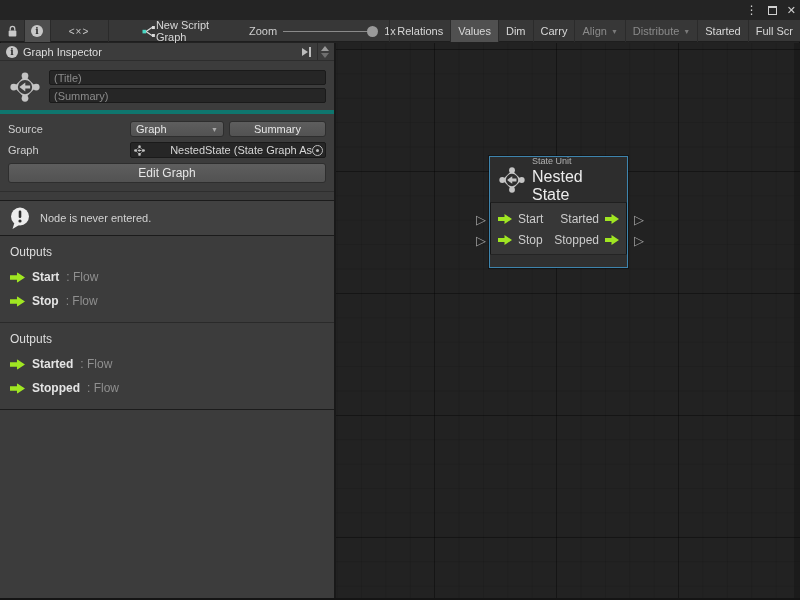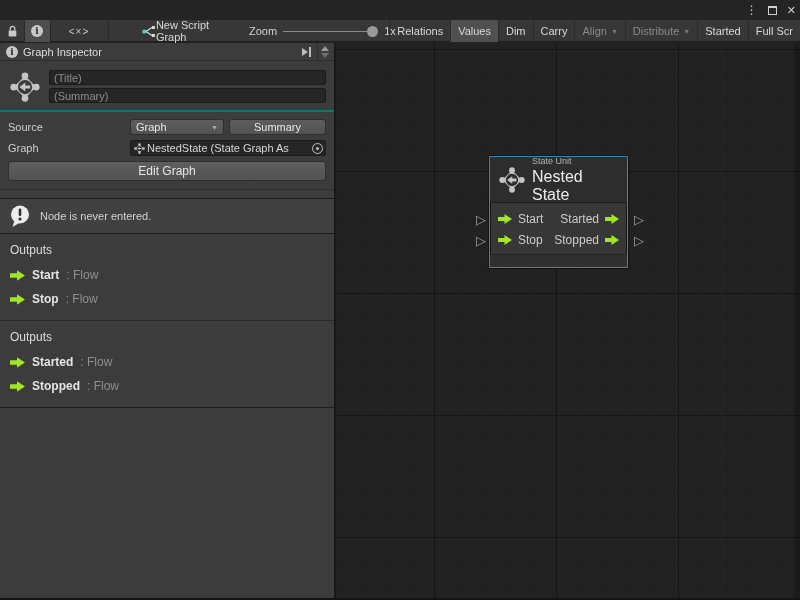--- a/index.html
+++ b/index.html
@@ -50,36 +50,36 @@
   .info-badge { width:12px; height:12px; border-radius:50%; background:#c8c8c8; color:#2b2b2b; font-size:9px;
                 font-weight:bold; display:flex; align-items:center; justify-content:center; font-family:"DejaVu Serif",serif; }
   .insp-header-icons { position:absolute; right:2px; top:0; height:18px; display:flex; align-items:center; gap:6px; }
   .dock-icon { display:flex; align-items:center; }
   .dock-icon .tri { width:0; height:0; border-left:6px solid #bdbdbd; border-top:4px solid transparent; border-bottom:4px solid transparent; }
   .dock-icon .bar { width:2px; height:10px; background:#bdbdbd; margin-left:1px; }
   .spinner { display:flex; flex-direction:column; gap:2px; padding:0 3px; border-left:1px solid #2d2d2d; height:18px; justify-content:center; }
   .spin-up { width:0; height:0; border-left:4px solid transparent; border-right:4px solid transparent; border-bottom:5px solid #9a9a9a; }
   .spin-down { width:0; height:0; border-left:4px solid transparent; border-right:4px solid transparent; border-top:5px solid #6f6f6f; }
 
-  .id-section { display:flex; padding:9px 8px 7px 10px; gap:9px; border-bottom:2px solid #0f766e; }
+  .id-section { display:flex; padding:9px 8px 7px 10px; gap:9px; border-bottom:4px solid #0f766e; }
   .big-state-icon { width:30px; height:30px; color:#c4c4c4; margin-top:2px; --hole:#3c3c3c; }
   .id-fields { flex:1; display:flex; flex-direction:column; gap:3px; }
   .txt-field { width:100%; height:15px; background:#262626; border:1px solid #1a1a1a; border-radius:2px;
                color:#cfcfcf; font-size:11px; padding:0 4px; font-family:inherit; }
   .txt-field::placeholder { color:#8b8b8b; opacity:1; }
 
   .source-section { padding:7px 8px 8px; border-bottom:1px solid #2e2e2e; }
   .form-row { display:flex; align-items:center; height:16px; margin-bottom:5px; }
   .form-label { width:122px; color:#cfcfcf; }
   .uibtn { background:linear-gradient(#5e5e5e,#525252); border:1px solid #2e2e2e; border-radius:3px;
            color:#e6e6e6; display:flex; align-items:center; justify-content:center; height:16px; font-size:11px; }
   .dropdown { width:94px; justify-content:space-between; padding:0 5px; margin-right:5px; }
   .convert-btn { flex:1; }
   .obj-field { flex:1; height:16px; background:#262626; border:1px solid #1a1a1a; border-radius:2px;
-               display:flex; align-items:center; padding:0 2px 0 3px; color:#d6d6d6; overflow:hidden; white-space:nowrap; }
+               display:flex; align-items:center; padding:0 2px 0 3px; color:#d6d6d6; overflow:hidden; white-space:nowrap;text-align:right; }
   .obj-field .mini-state-icon { width:11px; height:11px; color:#c4c4c4; flex:none; --hole:#262626; }
   .obj-field .obj-text { flex:1; overflow:hidden; margin-left:2px; }
   .picker { flex:none; width:11px; height:11px; border:1px solid #bdbdbd; border-radius:50%;
             display:flex; align-items:center; justify-content:center; }
   .picker i { width:3px; height:3px; background:#bdbdbd; border-radius:50%; }
   .edit-graph-btn { width:100%; height:20px; margin-top:4px; font-size:12px; }
 
   .warning-box { margin-top:8px; background:#414141; border-top:1px solid #1b1b1b; border-bottom:1px solid #1b1b1b;
                  display:flex; align-items:center; gap:8px; padding:5px 8px; min-height:36px; color:#d2d2d2; }
   .warn-icon { width:24px; height:24px; flex:none; }

